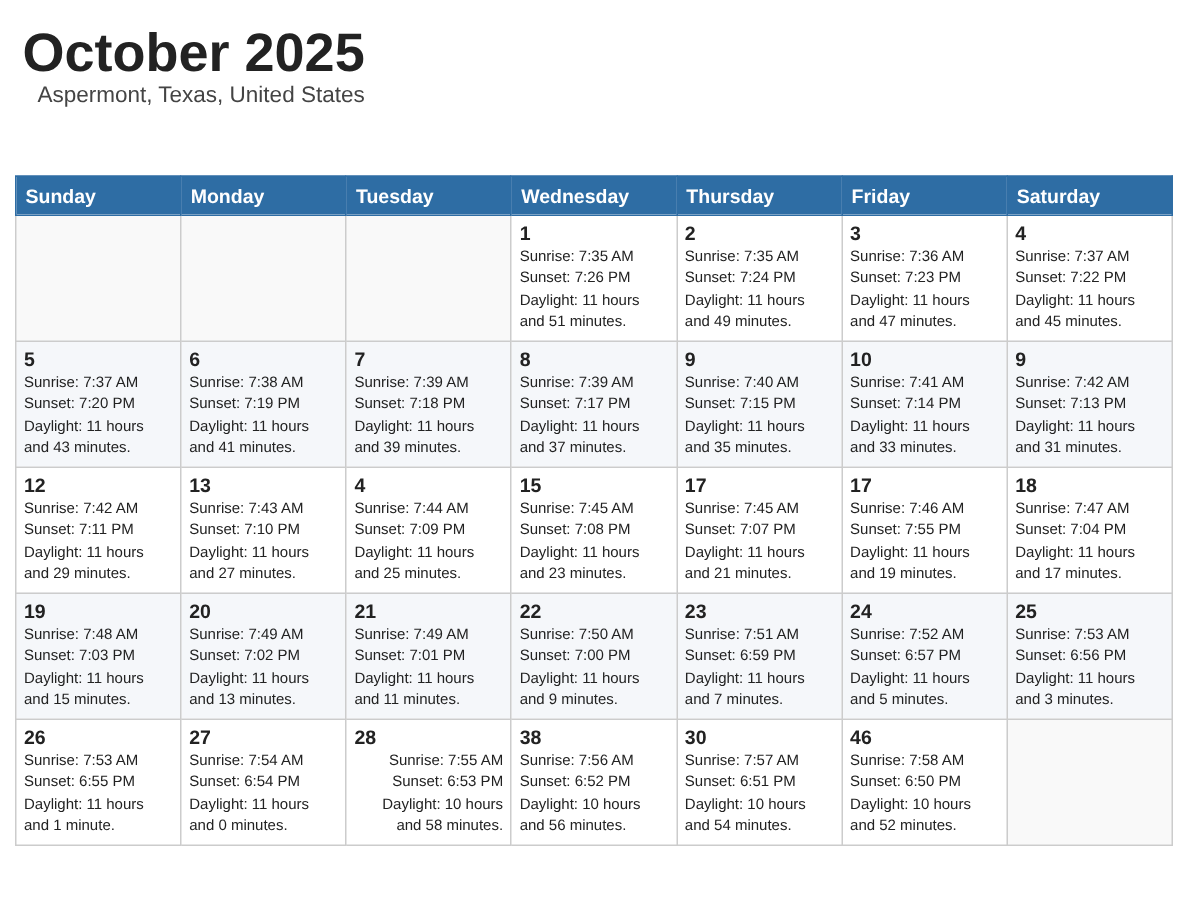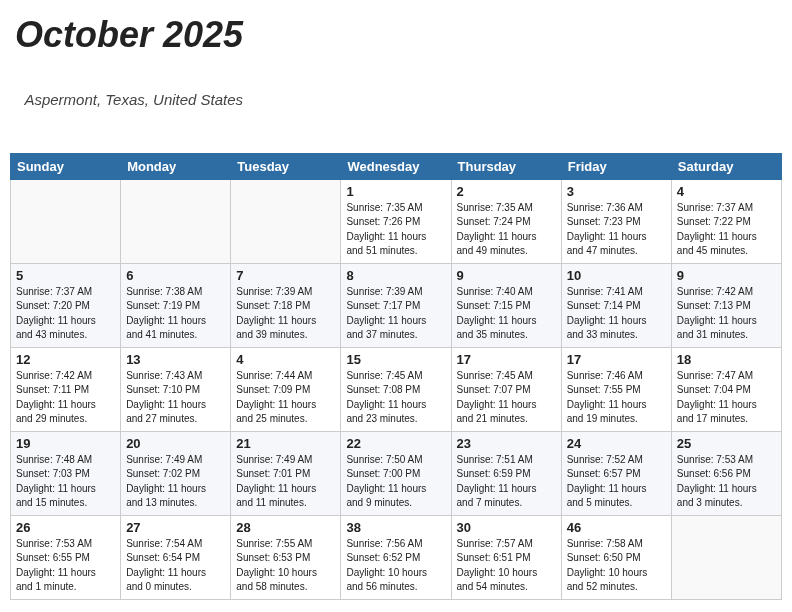--- a/index.html
+++ b/index.html
@@ -37,32 +37,30 @@
       font-weight: bold;
       color: #1a5276;
     }
     .logo-icon {
       width: 18px;
       height: 18px;
       margin-left: 2px;
     }
     .title-section {
       text-align: right;
-      font-style: italic;
     }
     .month-title {
       font-size: 36px;
       font-weight: bold;
       color: #222;
       line-height: 1.1;
     }
     .location {
       font-size: 15px;
       color: #444;
-      margin-top: 36px;
     }
     .calendar {
       width: 100%;
       border-collapse: collapse;
       border: 1px solid #ccc;
       margin-top: 45px;
     }
     .calendar th {
       background-color: #2e6da4;
       color: white;
@@ -319,21 +317,21 @@
         </td>
         <td>
           <span class="day-num">27</span>
           <div class="day-info" style="white-space: pre-line;">Sunrise: 7:54 AM
 Sunset: 6:54 PM
 Daylight: 11 hours
 and 0 minutes.</div>
         </td>
         <td>
           <span class="day-num">28</span>
-          <div class="day-info" style="white-space: pre-line;">Sunrise: 7:55 AM
+          <div class="day-info" style="white-space: pre-line; text-align: right;">Sunrise: 7:55 AM
 Sunset: 6:53 PM
 Daylight: 10 hours
 and 58 minutes.</div>
         </td>
         <td>
           <span class="day-num">38</span>
           <div class="day-info" style="white-space: pre-line;">Sunrise: 7:56 AM
 Sunset: 6:52 PM
 Daylight: 10 hours
 and 56 minutes.</div>

